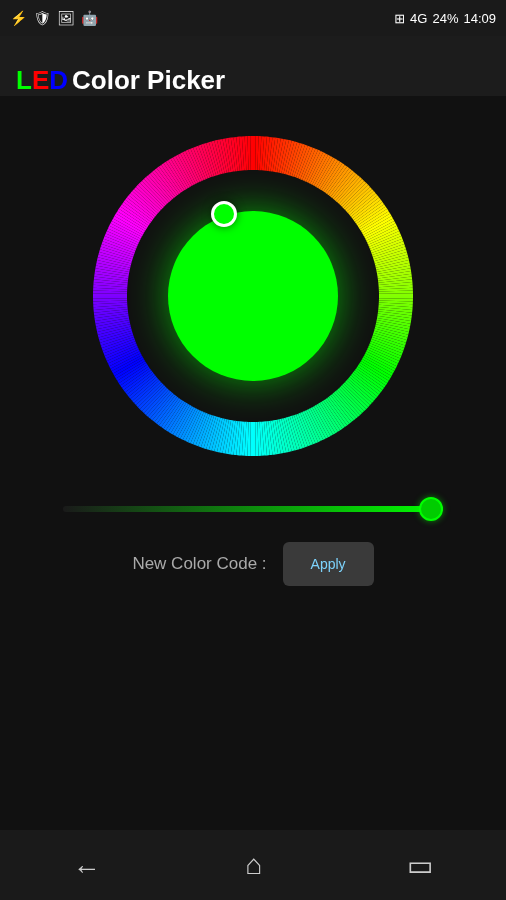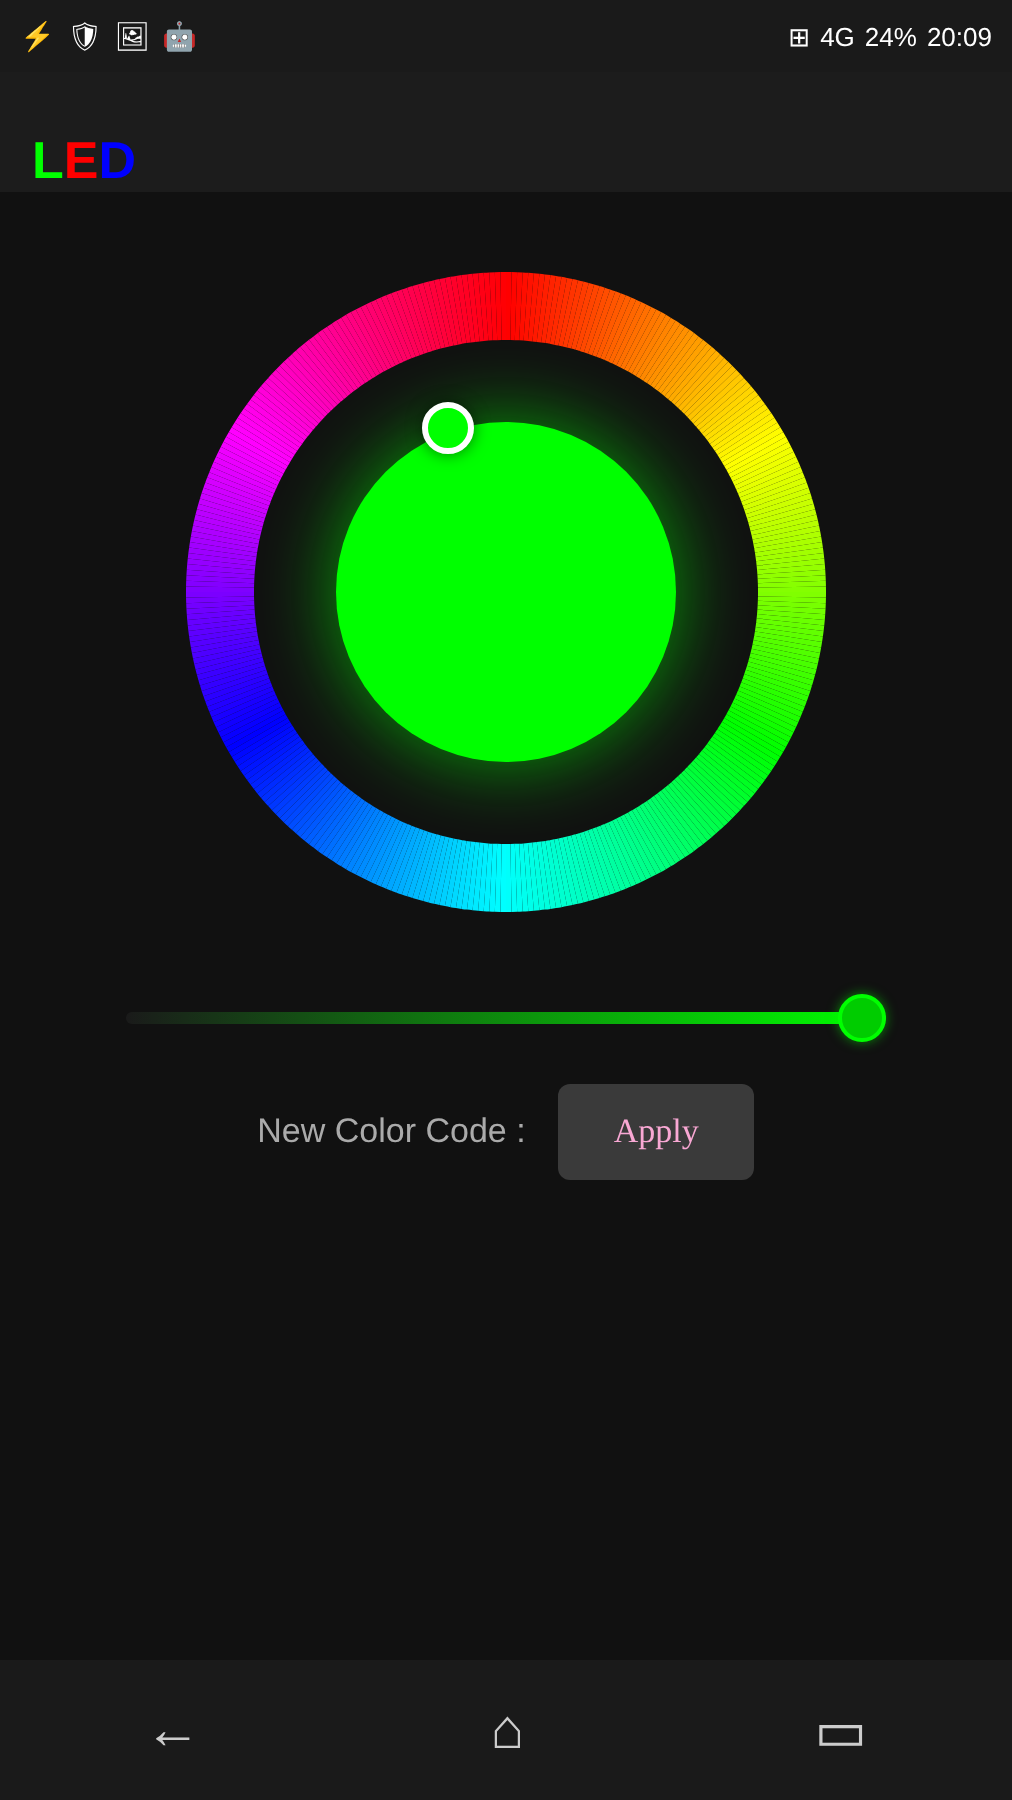--- a/index.html
+++ b/index.html
@@ -177,28 +177,27 @@
       border-radius: 4px;
       padding: 10px 14px;
       font-size: 17px;
       width: 170px;
       text-align: center;
       outline: none;
     }
 
     .apply-button {
       background: #3a3a3a;
-      color: #f9a8d4;
+      color: #7dd3fc;
       border: none;
       border-radius: 6px;
       padding: 14px 28px;
-      font-size: 17px;
+      font-size: 14px;
       cursor: pointer;
       white-space: nowrap;
-      font-family: Liberation Serif, serif;
     }
 
     
     .nav-bar {
       position: absolute;
       bottom: 0;
       width: 100%;
       height: 70px;
       background: #1a1a1a;
       display: flex;
@@ -219,29 +218,30 @@
   <div class="status-left">
     <span class="status-icon">⚡</span>
     <span class="status-icon">🛡</span>
     <span class="status-icon">🖼</span>
     <span class="status-icon">🤖</span>
   </div>
   <div class="status-right">
     <span>⊞</span>
     <span>4G</span>
     <span>24%</span>
-    <span>20:09</span>
+    <span>14:09</span>
   </div>
 </div>
 
 <div class="app-bar">
   <div class="app-title">
     <span class="title-led">
       <span class="title-l">L</span><span class="title-e">E</span><span class="title-d">D</span>
     </span>
+    <span class="title-rest"> Color Picker</span>
   </div>
 </div>
 
 <div class="main-content">
 
   <div class="color-wheel-container">
     <svg class="color-wheel-svg" viewBox="0 0 360 360">
         <path d="M 180 54 L 180 20 A 160 160 0 0 1 182.79238502996537 20.024368774977404 L 182.19900321109773 54.0191904102947 A 126 126 0 0 0 180 54 Z" fill="hsl(0, 100%, 50%)"></path>
         <path d="M 182.19900321109773 54.0191904102947 L 182.79238502996537 20.024368774977404 A 160 160 0 0 1 185.58391947240017 20.09746767694469 L 184.39733658451513 54.07675579559394 A 126 126 0 0 0 182.19900321109773 54.0191904102947 Z" fill="hsl(1, 100%, 50%)"></path>
         <path d="M 184.39733658451513 54.07675579559394 L 185.58391947240017 20.09746767694469 A 160 160 0 0 1 188.37375299887103 20.21927443926819 L 186.59433048661094 54.17267862092369 A 126 126 0 0 0 184.39733658451513 54.07675579559394 Z" fill="hsl(2, 100%, 50%)"></path>

